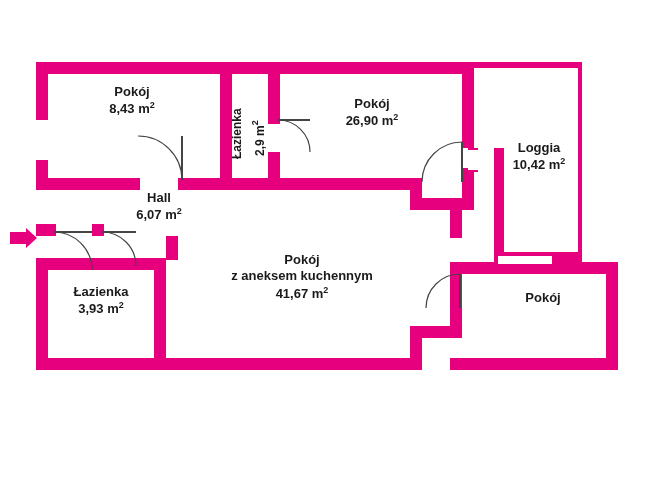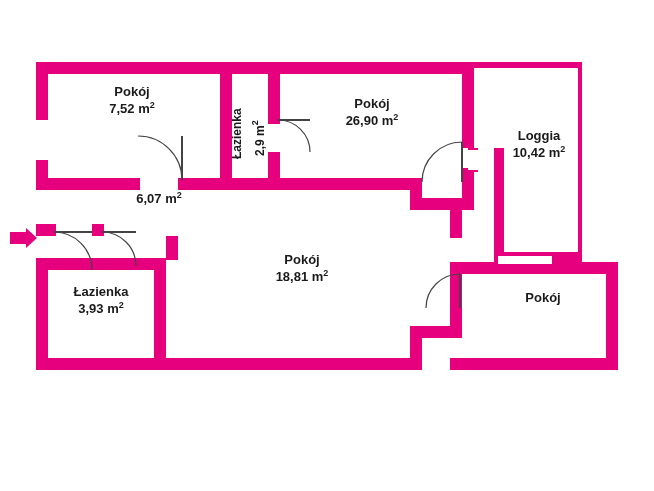--- a/index.html
+++ b/index.html
@@ -189,54 +189,56 @@
   </div>
 
   <div class="entry-arrow" style="left:10px; top:228px; width:28px; height:20px;">
     <svg width="28" height="20" viewBox="0 0 28 20">
       <polygon points="0,4 16,4 16,0 27,10 16,20 16,16 0,16" fill="#e6007e"></polygon>
     </svg>
   </div>
 
   <div class="room-label" style="left:48px; top:84px; width:168px;">
     <span class="room-name">Pokój</span>
-    <span class="room-area"><span>7,52 m</span><span class="sup">2</span></span>
+    <span class="room-area"><span>8,43 m</span><span class="sup">2</span></span>
   </div>
 
   <div class="vert-label" style="left:230px; top:82px; width:44px; height:104px;">
     <div class="vertical" style="position:absolute; left:0px; top:0px; height:104px; text-align:center;">
       <span class="room-name">Łazienka</span>
     </div>
     <div class="vertical" style="position:absolute; left:20px; top:16px; height:80px; text-align:center;">
       <span class="room-area"><span>2,9 m</span><span class="sup">2</span></span>
     </div>
   </div>
 
   <div class="room-label" style="left:286px; top:96px; width:172px;">
     <span class="room-name">Pokój</span>
     <span class="room-area"><span>26,90 m</span><span class="sup">2</span></span>
   </div>
 
-  <div class="room-label" style="left:484px; top:128px; width:110px;text-align:center;">
+  <div class="room-label" style="left:484px; top:140px; width:110px;text-align:center;">
     <span class="room-name">Loggia</span>
     <span class="room-area"><span>10,42 m</span><span class="sup">2</span></span>
   </div>
 
   <div class="room-label" style="left:104px; top:190px; width:110px;">
+    <span class="room-name">Hall</span>
     <span class="room-area"><span>6,07 m</span><span class="sup">2</span></span>
   </div>
 
   <div class="room-label" style="left:40px; top:284px; width:122px;">
     <span class="room-name">Łazienka</span>
     <span class="room-area"><span>3,93 m</span><span class="sup">2</span></span>
   </div>
 
   <div class="room-label" style="left:190px; top:252px; width:224px;">
     <span class="room-name">Pokój</span>
-    <span class="room-area"><span>18,81 m</span><span class="sup">2</span></span>
+    <span class="room-name">z aneksem  kuchennym</span>
+    <span class="room-area"><span>41,67 m</span><span class="sup">2</span></span>
   </div>
 
   <div class="room-label" style="left:484px; top:290px; width:118px;">
     <span class="room-name">Pokój</span>
   </div>
 
 
 </div>
 
 </body></html>

